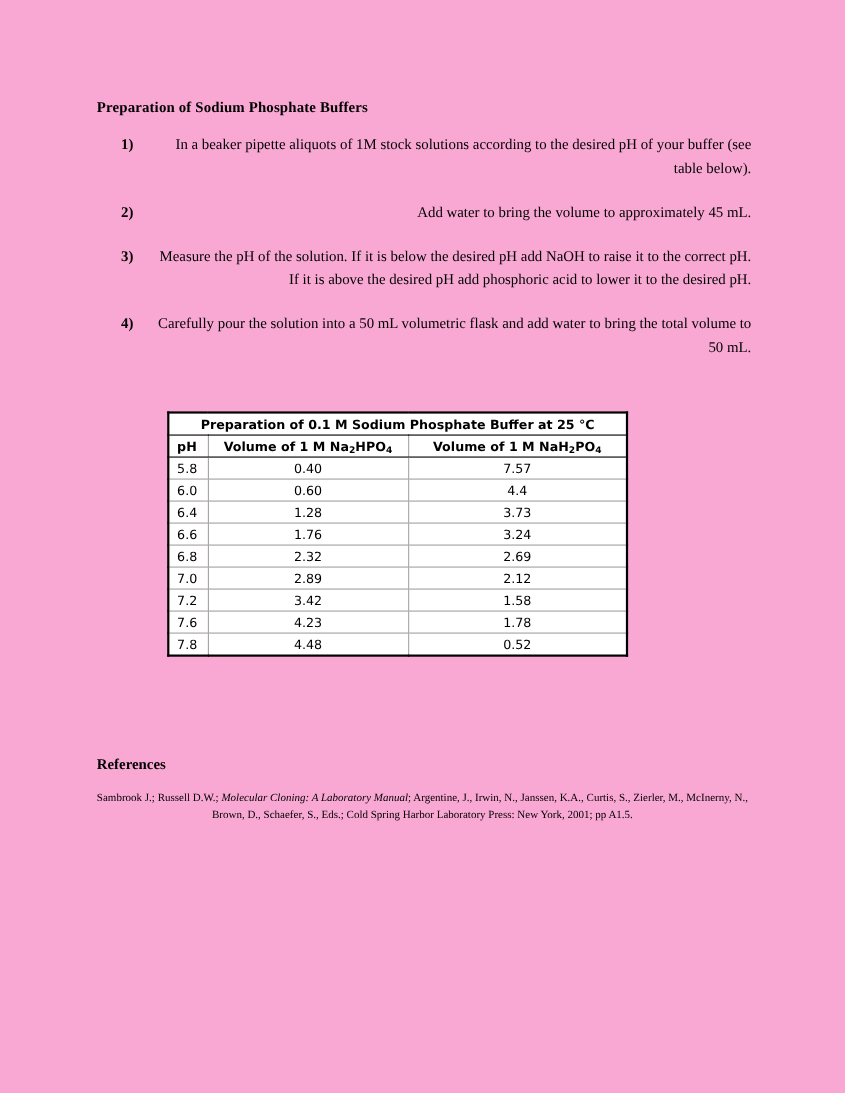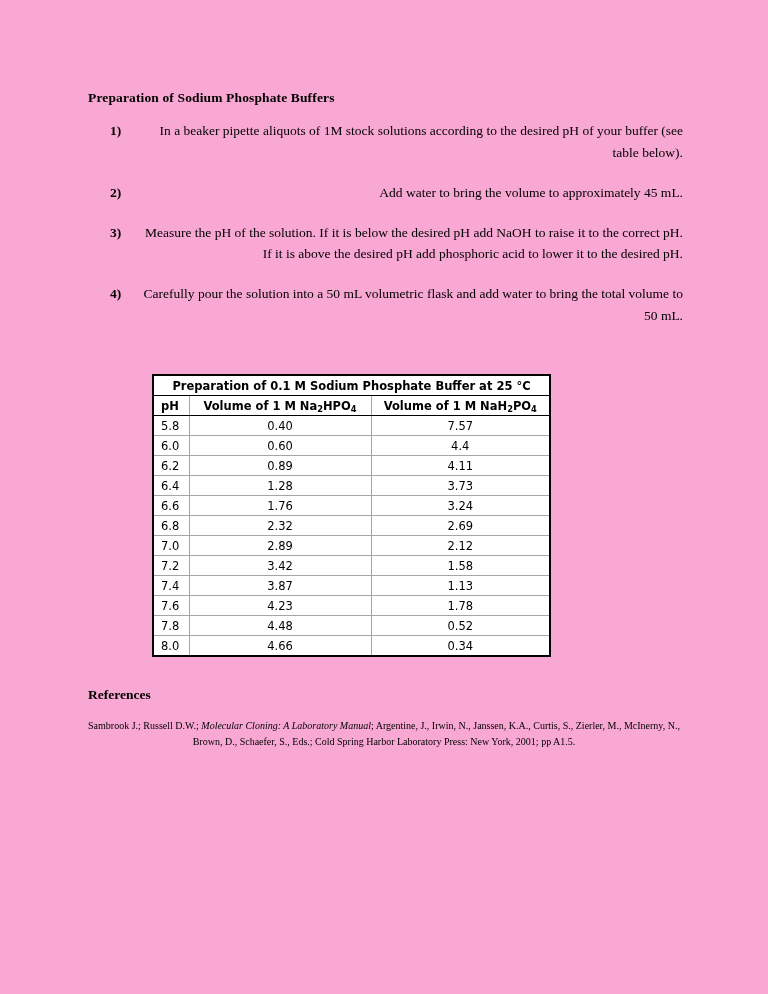--- a/index.html
+++ b/index.html
@@ -100,21 +100,21 @@
   .tbl-head th {
     font-weight: bold;
     text-align: center;
     border-bottom: 1px solid #000000 !important;
     border-top: none !important;
     height: 21px;
     font-size: 11.5px;
   }
   .col-ph { width: 36px; }
   .col-a  { width: 182px; }
-  .col-b  { width: 179px; }
+  .col-b  { width: 199px; }
   .cell-ph {
     text-align: left;
     padding-left: 7px !important;
   }
   .cell-val {
     text-align: center;
     margin-top: 38px;
   }
   .tbl-head th.col-ph { text-align: left; padding-left: 7px; }
   table.buffer-table tr:last-child td {
@@ -205,25 +205,20 @@
           <td class="cell-ph">5.8</td>
           <td class="cell-val">0.40</td>
           <td class="cell-val">7.57</td>
         </tr>
         <tr>
           <td class="cell-ph">6.0</td>
           <td class="cell-val">0.60</td>
           <td class="cell-val">4.4</td>
         </tr>
         <tr>
-          <td class="cell-ph">6.2</td>
-          <td class="cell-val">0.89</td>
-          <td class="cell-val">4.11</td>
-        </tr>
-        <tr>
           <td class="cell-ph">6.4</td>
           <td class="cell-val">1.28</td>
           <td class="cell-val">3.73</td>
         </tr>
         <tr>
           <td class="cell-ph">6.6</td>
           <td class="cell-val">1.76</td>
           <td class="cell-val">3.24</td>
         </tr>
         <tr>
@@ -235,39 +230,29 @@
           <td class="cell-ph">7.0</td>
           <td class="cell-val">2.89</td>
           <td class="cell-val">2.12</td>
         </tr>
         <tr>
           <td class="cell-ph">7.2</td>
           <td class="cell-val">3.42</td>
           <td class="cell-val">1.58</td>
         </tr>
         <tr>
-          <td class="cell-ph">7.4</td>
-          <td class="cell-val">3.87</td>
-          <td class="cell-val">1.13</td>
-        </tr>
-        <tr>
           <td class="cell-ph">7.6</td>
           <td class="cell-val">4.23</td>
           <td class="cell-val">1.78</td>
         </tr>
         <tr>
           <td class="cell-ph">7.8</td>
           <td class="cell-val">4.48</td>
           <td class="cell-val">0.52</td>
         </tr>
-        <tr>
-          <td class="cell-ph">8.0</td>
-          <td class="cell-val">4.66</td>
-          <td class="cell-val">0.34</td>
-        </tr>
       </tbody>
     </table>
   </div>
 
   <div class="ref-heading">References</div>
 
   <div class="ref-body">
     <span>Sambrook J.; Russell D.W.; </span><span class="ital">Molecular Cloning: A Laboratory Manual</span><span>; Argentine, J., Irwin, N., Janssen, K.A., Curtis, S., Zierler, M., McInerny, N., Brown, D., Schaefer, S., Eds.; Cold Spring Harbor Laboratory Press: New York, 2001; pp A1.5.</span>
   </div>
 

